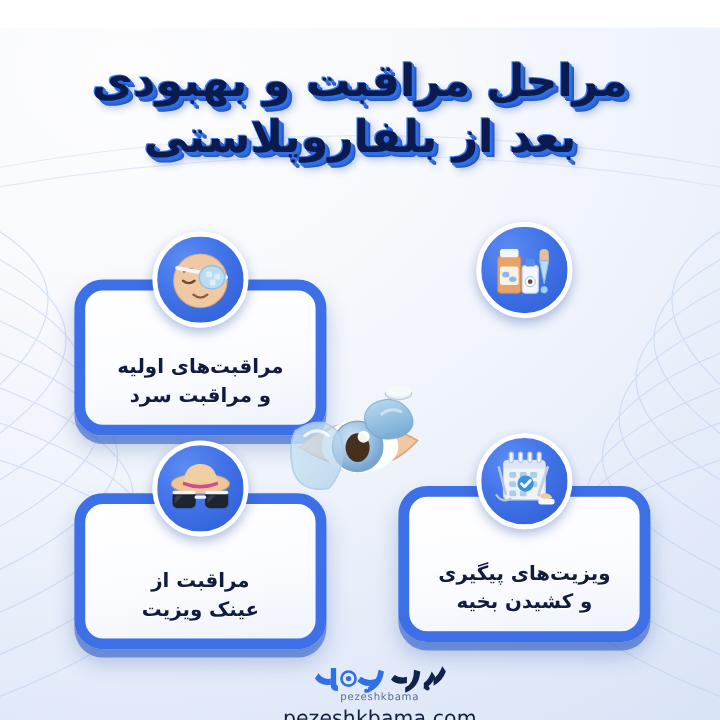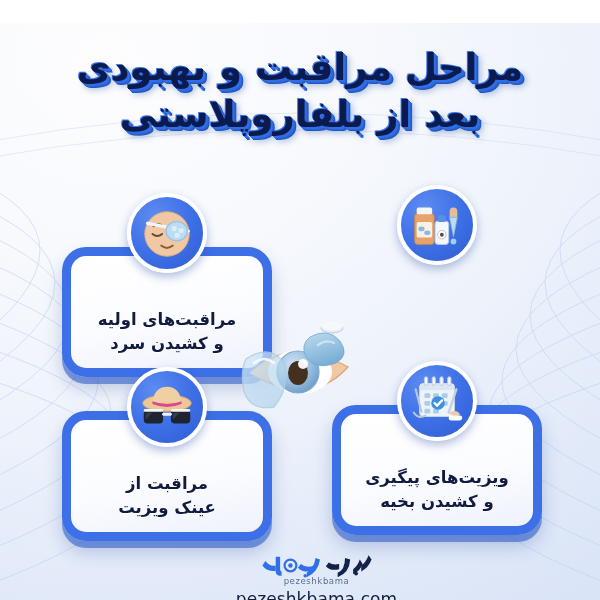--- a/index.html
+++ b/index.html
@@ -67,21 +67,21 @@
     border: 9px solid #3d6fe6;
     box-shadow:
       0 7px 0 rgba(36,85,200,0.55),
       0 11px 18px rgba(33,70,150,0.26);
     display: flex;
     align-items: flex-end;
     justify-content: center;
     padding-bottom: 13px;
     z-index: 4;
   }
-  .card-1 { left: 62px;  top: 224px; }
+  .card-1 { left: 62px;  top: 210px; }
   .card-2 { left: 332px; top: 206px; }
   .card-3 { left: 62px;  top: 388px; }
   .card-4 { left: 332px; top: 382px; }
 
   .card-label {
     direction: rtl;
     text-align: center;
     font-size: 16.5px;
     font-weight: 700;
     line-height: 1.42;
@@ -190,21 +190,21 @@
   </div>
 
   <div class="title-block">
     <div class="title-line">مراحل مراقبت و بهبودی</div>
     <div class="title-line">بعد از بلفاروپلاستی</div>
   </div>
 
   <div class="card card-1">
     <div class="card-label">
       <div>مراقبت‌های اولیه</div>
-      <div>و کشیدن سرد</div>
+      <div>و مراقبت سرد</div>
     </div>
   </div>
   <div class="badge badge-1">
     <svg viewBox="0 0 64 64" aria-hidden="true">
       <circle cx="32" cy="33" r="23" fill="#f0c9a4"></circle>
       <circle cx="32" cy="33" r="23" fill="none" stroke="#dba97f" stroke-width="1"></circle>
       <path d="M18 25 q5 -4 10 0" fill="none" stroke="#6b4a32" stroke-width="2" stroke-linecap="round"></path>
       <path d="M17 33 q5 4 10 0" fill="none" stroke="#6b4a32" stroke-width="2" stroke-linecap="round"></path>
       <path d="M26 45 q6 5 12 0" fill="none" stroke="#8a5c3c" stroke-width="2" stroke-linecap="round"></path>
       <path d="M12 22 L54 30" stroke="#f3f5f8" stroke-width="3.4" stroke-linecap="round"></path>

